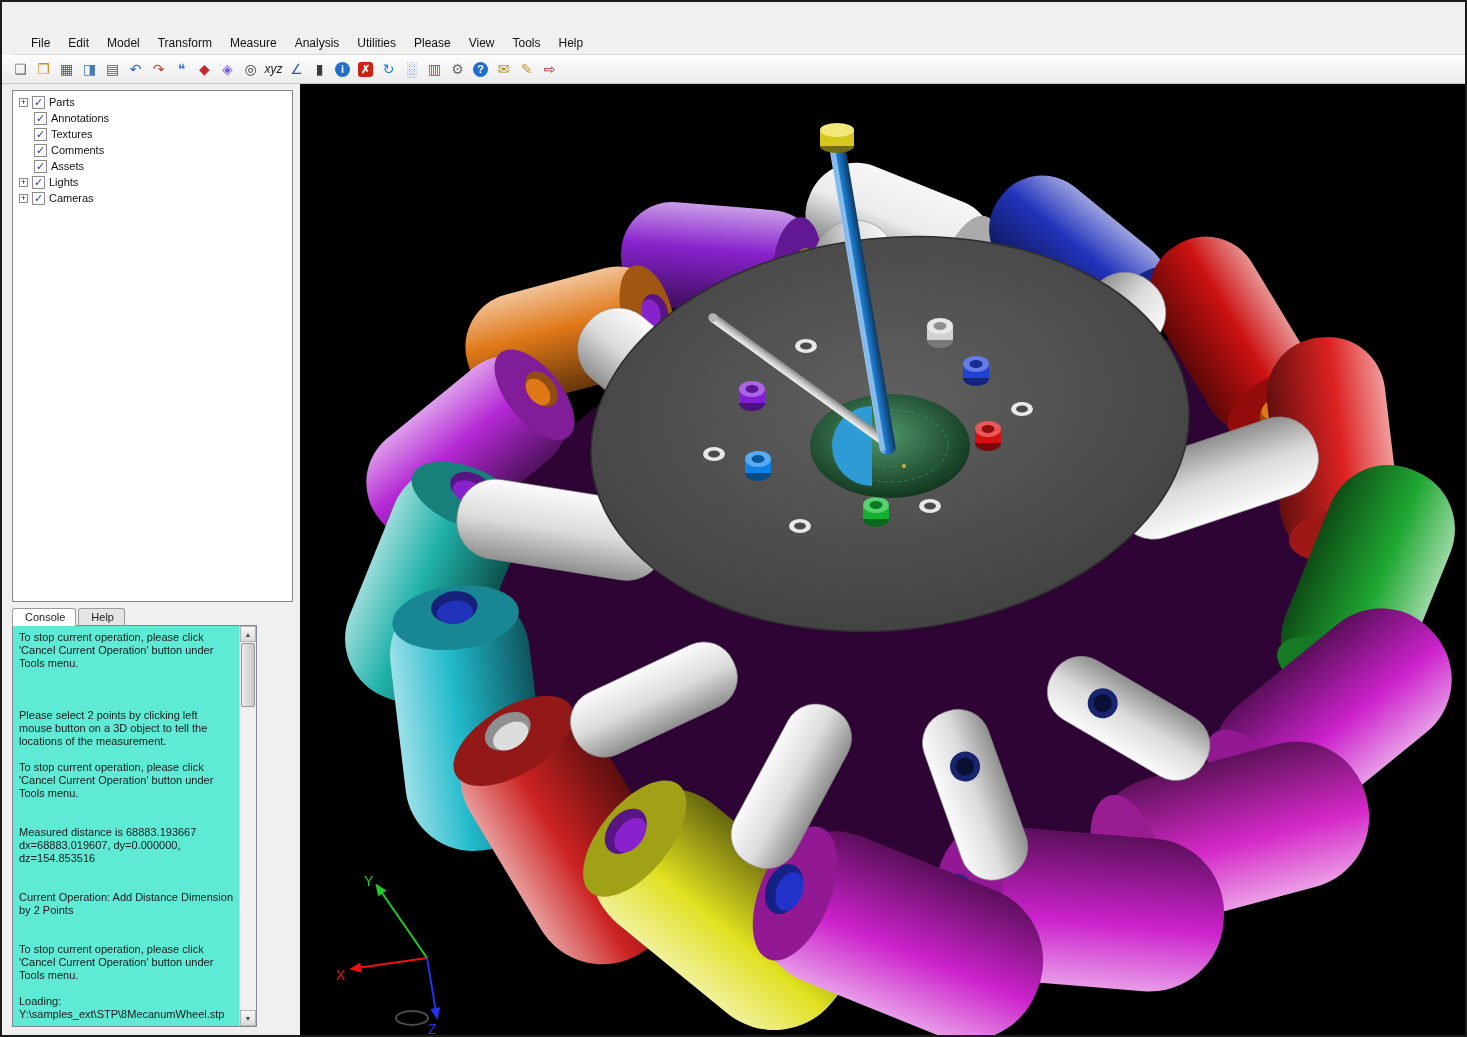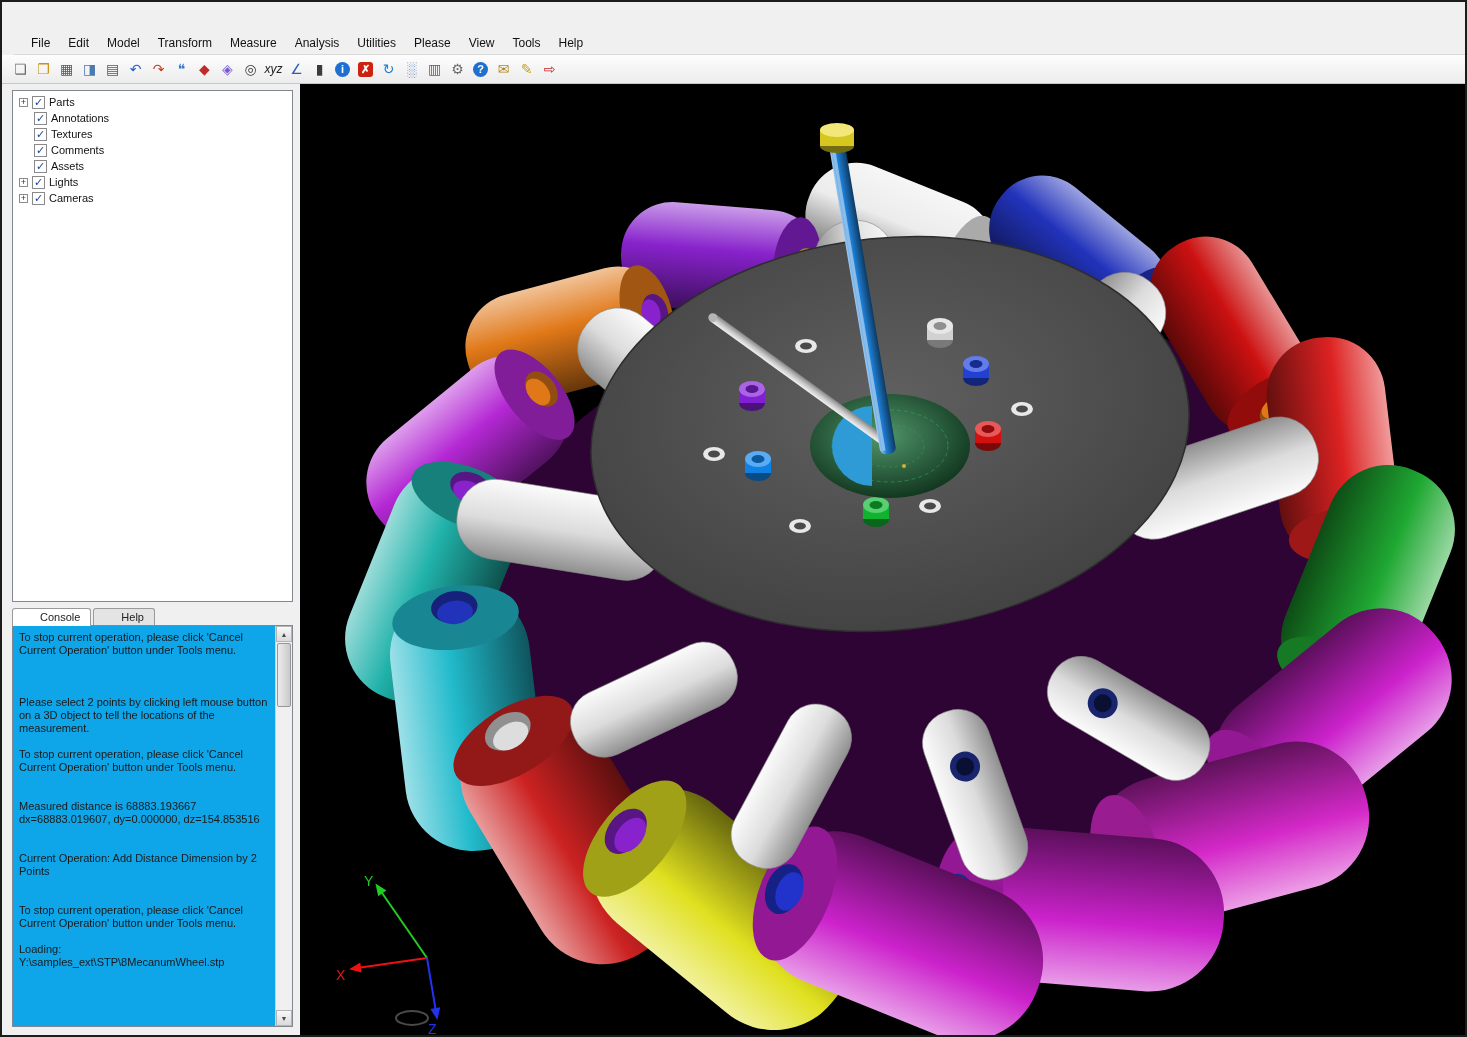--- a/index.html
+++ b/index.html
@@ -76,28 +76,28 @@
     font-size: 9px; line-height: 7px; text-align: center; margin-right: 4px; color: #333; flex: 0 0 auto;
   }
   .tree-spacer { width: 15px; flex: 0 0 auto; }
   .checkbox {
     width: 13px; height: 13px; border: 1px solid #8a8a8a; background: #fff;
     margin-right: 4px; font-size: 11px; line-height: 11px; text-align: center;
     color: #1a3fae; flex: 0 0 auto;
   }
   .tab-row { position: absolute; left: 10px; top: 523px; height: 19px; font-size: 11px; }
   .tab {
-    display: inline-block; padding: 2px 10px 3px 27px; margin-right: 2px;
+    display: inline-block; padding: 2px 10px 3px 12px; margin-right: 2px;
     border: 1px solid #9a9a9a; border-bottom: none; border-radius: 3px 3px 0 0;
     background: #e4e4e4; color: #222; position: relative; top: 1px;
   }
   .tab.active { background: #fff; font-weight: normal; z-index: 2; }
   .console-wrap {
-    position: absolute; left: 10px; top: 541px; width: 281px; bottom: 8px;
-    background: #0ea5e9; border: 1px solid #828790;
+    position: absolute; left: 10px; top: 541px; width: 245px; bottom: 8px;
+    background: #5eead4; border: 1px solid #828790;
   }
   .console-panel {
     position: absolute; top: 0; left: 0; right: 17px; bottom: 0;
     overflow: hidden; padding: 5px 6px; font-size: 11px; line-height: 13px; color: #1a1a1a;
   }
   .console-line { min-height: 13px; white-space: pre-wrap; }
   .scrollbar {
     position: absolute; top: 0; right: 0; bottom: 0; width: 17px;
     background: #f0f0f0; border-left: 1px solid #d2d2d2;
   }

